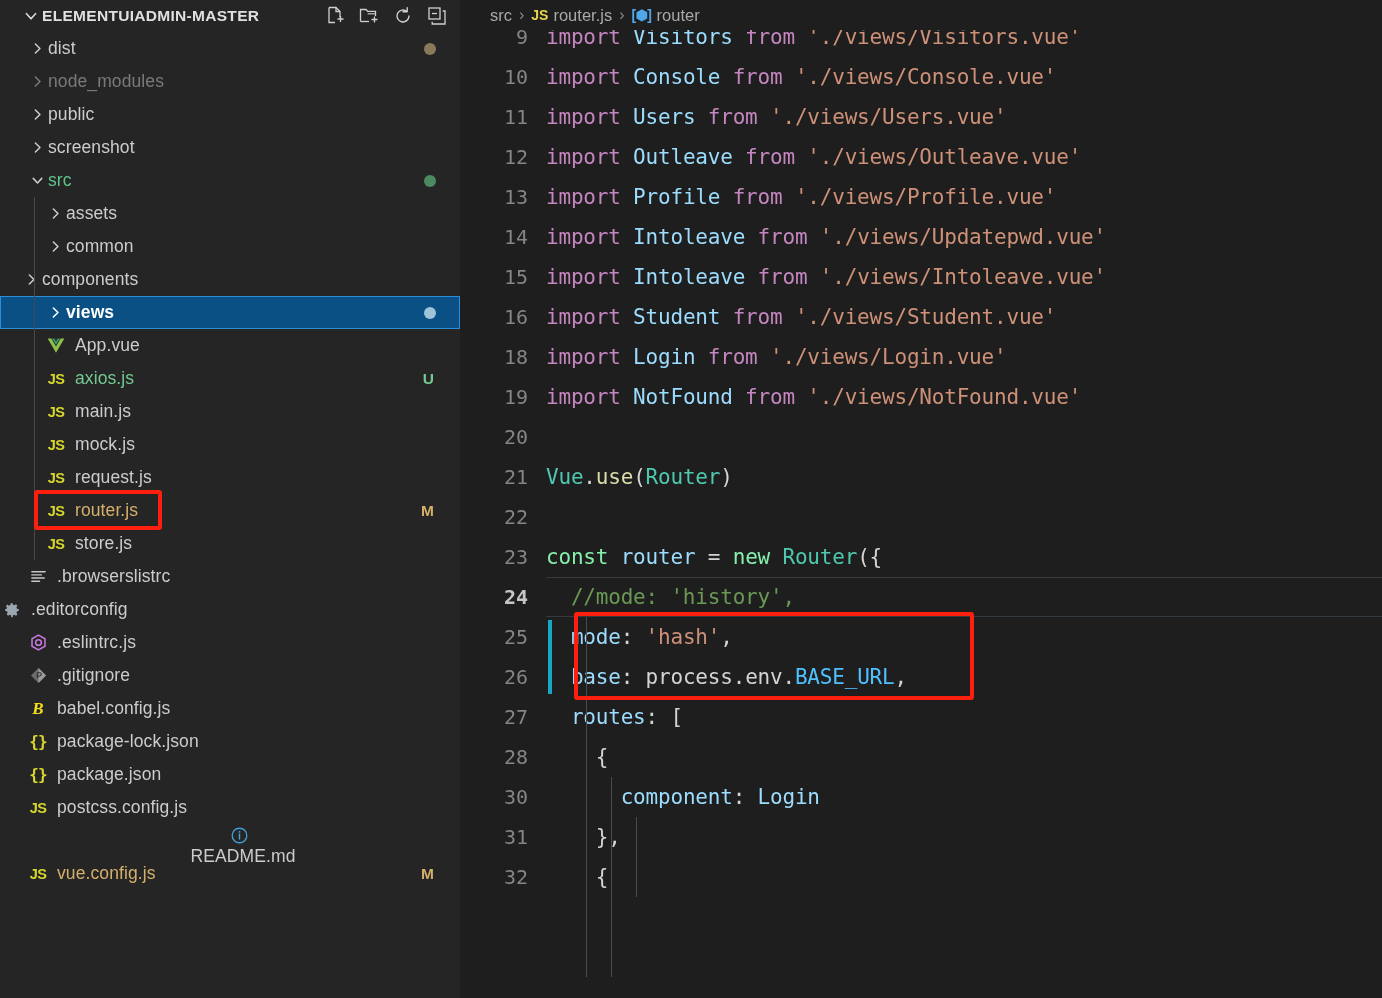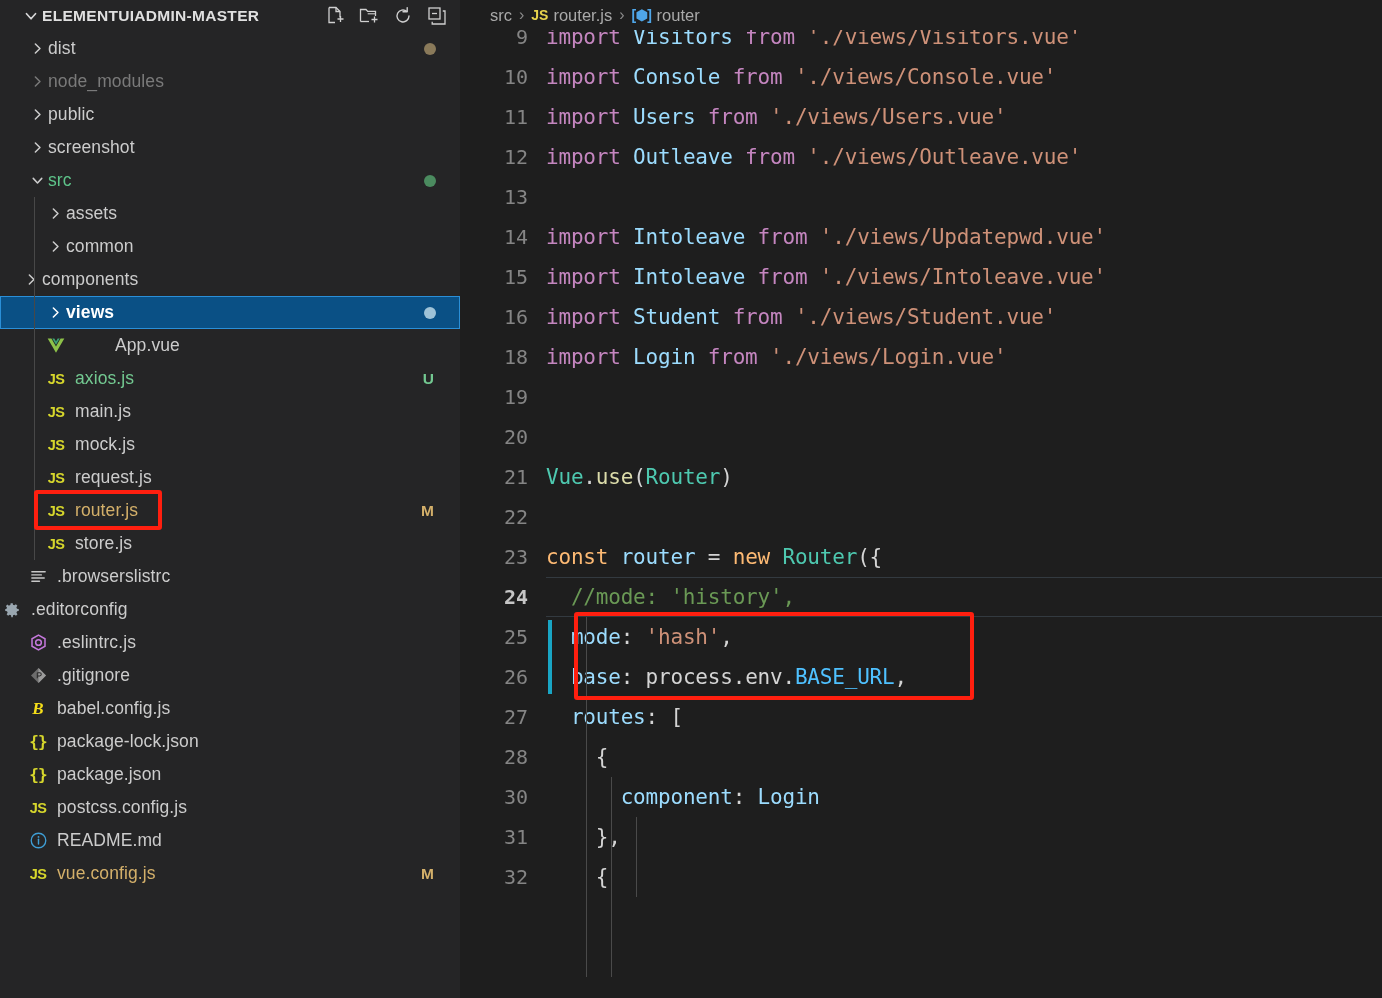--- a/index.html
+++ b/index.html
@@ -115,21 +115,21 @@
     position:absolute;left:88px;width:4px;background:#19a5c4;
   }
   
   .cguide{position:absolute;width:1px;background:#404040;}
 
   
   .k   {color:#c586c0;}          
   .cls {color:#9cdcfe;}          
   .str {color:#ce9178;}          
   .cm  {color:#6a9955;}          
-  .kw  {color:#fdba74;}          
+  .kw  {color:#86efac;}          
   .fn  {color:#dcdcaa;}          
   .ty  {color:#4ec9b0;}          
   .pl  {color:#d4d4d4;}          
   .cst {color:#4fc1ff;}          
 
   .code-hl-box{
     position:absolute;border:4px solid #ff1f0f;border-radius:3px;
     pointer-events:none;box-sizing:border-box;z-index:10;
   }
 </style>
@@ -249,21 +249,21 @@
         </div>
         <div class="row folder selected" style="padding-left: 44px;">
           <span class="chev" style="color: rgb(255, 255, 255);">
             <svg width="17" height="17" viewBox="0 0 16 16">
               <path d="M6 3.8 L10.3 8 L6 12.2" fill="none" stroke="currentColor" stroke-width="1.45" stroke-linecap="round" stroke-linejoin="round"></path>
             </svg>
           </span>
           <span class="label">views</span>
           <span class="dot" style="background: rgb(159, 195, 216);"></span>
         </div>
-        <div class="row file" style="padding-left: 44px; gap: 40px;">
+        <div class="row file" style="padding-left: 44px;">
           <span class="fico">
             <svg width="20" height="20" viewBox="0 0 24 24">
               <path d="M2 3 H6.5 L12 12.5 L17.5 3 H22 L12 20 Z" fill="#8dc149"></path>
               <path d="M7.5 3 H10 L12 6.5 L14 3 H16.5 L12 10.5 Z" fill="#41b883" opacity=".85"></path>
             </svg>
           </span>
           <span class="label">App.vue</span>
         </div>
         <div class="row file" style="padding-left: 44px;">
           <span class="fico">
@@ -361,21 +361,21 @@
             <span style="color:#d7d72c;font-weight:bold;font-size:16px;font-family:'DejaVu Sans Mono',monospace;letter-spacing:-1px;">{}</span>
           </span>
           <span class="label">package.json</span>
         </div>
         <div class="row file" style="padding-left: 26px;">
           <span class="fico">
             <span style="color:#d7d72c;font-weight:bold;font-size:14.5px;font-family:'Liberation Sans',sans-serif;letter-spacing:-.5px;">JS</span>
           </span>
           <span class="label">postcss.config.js</span>
         </div>
-        <div class="row file" style="padding-left: 26px;">
+        <div class="row file" style="padding-left: 26px; flex-direction: column;">
           <span class="fico">
             <svg width="19" height="19" viewBox="0 0 24 24">
               <circle cx="12" cy="12" r="9.2" fill="none" stroke="#3f9fd6" stroke-width="1.7"></circle>
               <path d="M12 10.5 v6" stroke="#3f9fd6" stroke-width="1.8" stroke-linecap="round"></path>
               <circle cx="12" cy="7.5" r="1.15" fill="#3f9fd6"></circle>
             </svg>
           </span>
           <span class="label">README.md</span>
         </div>
         <div class="row file" style="padding-left: 26px;">
@@ -401,26 +401,26 @@
       <span class="sep">›</span>
       <span class="bc-sym">[⬢]</span>
       <span class="bc">router</span>
     </div>
 
     <div class="code" id="code" style="top: 28px;">
         <div class="cline" style="margin-top: -11px;"><span class="ln">9</span><span class="ctext"><span class="k">import </span><span class="cls">Visitors</span><span class="pl"> </span><span class="k">from</span><span class="pl"> </span><span class="str">'./views/Visitors.vue'</span></span></div>
         <div class="cline"><span class="ln">10</span><span class="ctext"><span class="k">import </span><span class="cls">Console</span><span class="pl"> </span><span class="k">from</span><span class="pl"> </span><span class="str">'./views/Console.vue'</span></span></div>
         <div class="cline"><span class="ln">11</span><span class="ctext"><span class="k">import </span><span class="cls">Users</span><span class="pl"> </span><span class="k">from</span><span class="pl"> </span><span class="str">'./views/Users.vue'</span></span></div>
         <div class="cline"><span class="ln">12</span><span class="ctext"><span class="k">import </span><span class="cls">Outleave</span><span class="pl"> </span><span class="k">from</span><span class="pl"> </span><span class="str">'./views/Outleave.vue'</span></span></div>
-        <div class="cline"><span class="ln">13</span></div>
+        <div class="cline"><span class="ln">13</span><span class="ctext"><span class="k">import </span><span class="cls">Profile</span><span class="pl"> </span><span class="k">from</span><span class="pl"> </span><span class="str">'./views/Profile.vue'</span></span></div>
         <div class="cline"><span class="ln">14</span><span class="ctext"><span class="k">import </span><span class="cls">Intoleave</span><span class="pl"> </span><span class="k">from</span><span class="pl"> </span><span class="str">'./views/Updatepwd.vue'</span></span></div>
         <div class="cline"><span class="ln">15</span><span class="ctext"><span class="k">import </span><span class="cls">Intoleave</span><span class="pl"> </span><span class="k">from</span><span class="pl"> </span><span class="str">'./views/Intoleave.vue'</span></span></div>
         <div class="cline"><span class="ln">16</span><span class="ctext"><span class="k">import </span><span class="cls">Student</span><span class="pl"> </span><span class="k">from</span><span class="pl"> </span><span class="str">'./views/Student.vue'</span></span></div>
         <div class="cline"><span class="ln">18</span><span class="ctext"><span class="k">import </span><span class="cls">Login</span><span class="pl"> </span><span class="k">from</span><span class="pl"> </span><span class="str">'./views/Login.vue'</span></span></div>
-        <div class="cline"><span class="ln">19</span></div>
+        <div class="cline"><span class="ln">19</span><span class="ctext"><span class="k">import </span><span class="cls">NotFound</span><span class="pl"> </span><span class="k">from</span><span class="pl"> </span><span class="str">'./views/NotFound.vue'</span></span></div>
         <div class="cline"><span class="ln">20</span><span class="ctext"></span></div>
         <div class="cline"><span class="ln">21</span><span class="ctext"><span class="ty">Vue</span><span class="pl">.</span><span class="fn">use</span><span class="pl">(</span><span class="ty">Router</span><span class="pl">)</span></span></div>
         <div class="cline"><span class="ln">22</span><span class="ctext"></span></div>
         <div class="cline"><span class="ln">23</span><span class="ctext"><span class="kw">const </span><span class="cls">router</span><span class="pl"> = </span><span class="kw">new </span><span class="ty">Router</span><span class="pl">({</span></span></div>
         <div class="cline active"><span class="ln">24</span><span class="ctext"><span class="cm">  //mode: 'history',</span></span></div>
         <div class="cline"><span class="ln">25</span><span class="ctext"><span class="pl">  </span><span class="cls">mode</span><span class="pl">: </span><span class="str">'hash'</span><span class="pl">,</span></span></div>
         <div class="cline"><span class="ln">26</span><span class="ctext"><span class="pl">  </span><span class="cls">base</span><span class="pl">: </span><span class="pl">process</span><span class="pl">.</span><span class="pl">env</span><span class="pl">.</span><span class="cst">BASE_URL</span><span class="pl">,</span></span></div>
         <div class="cline"><span class="ln">27</span><span class="ctext"><span class="pl">  </span><span class="cls">routes</span><span class="pl">: [</span></span></div>
         <div class="cline"><span class="ln">28</span><span class="ctext"><span class="pl">    {</span></span></div>
         <div class="cline"><span class="ln">30</span><span class="ctext"><span class="pl">      </span><span class="cls">component</span><span class="pl">: </span><span class="cls">Login</span></span></div>

